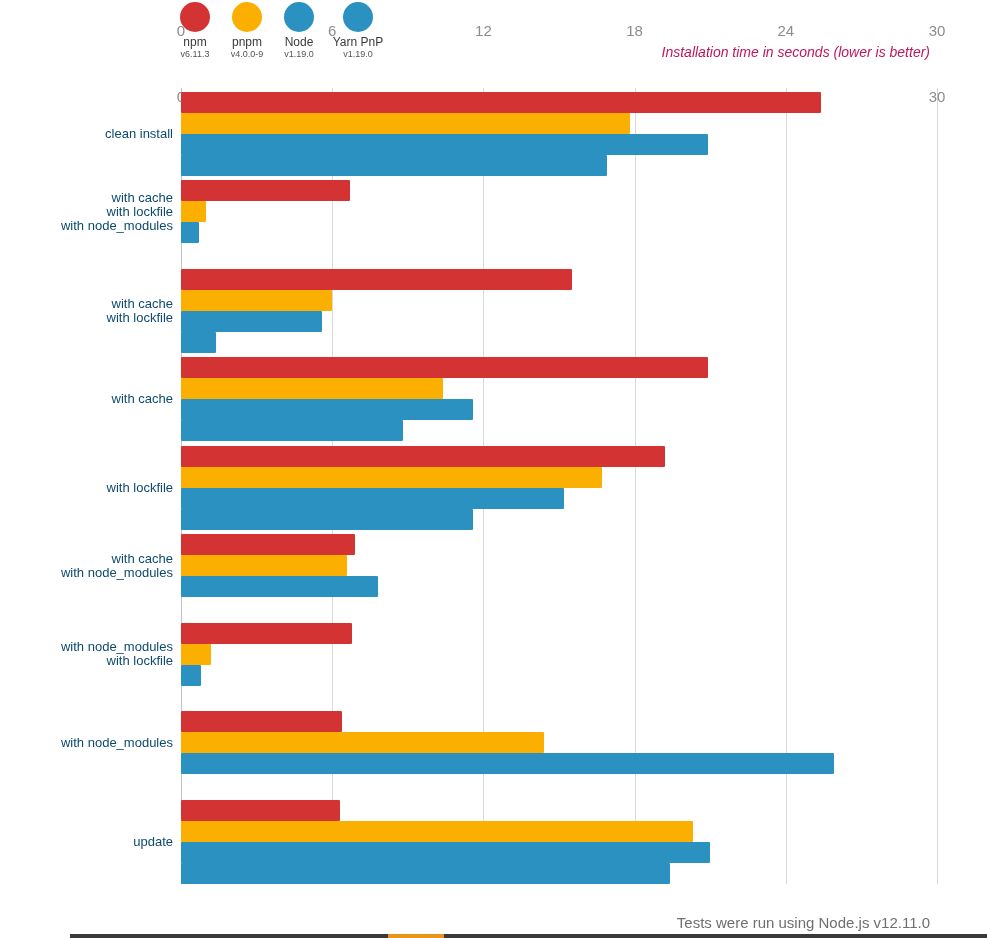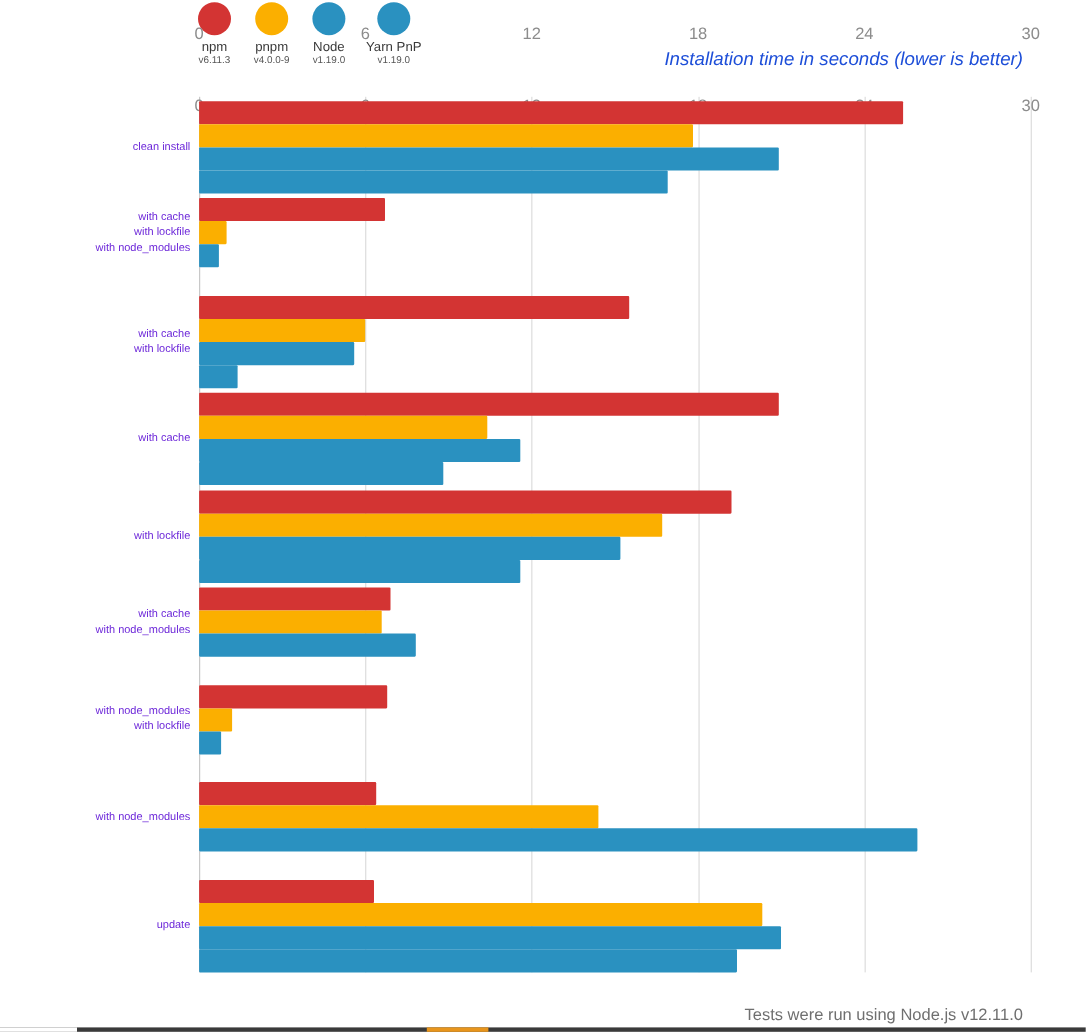--- a/index.html
+++ b/index.html
@@ -50,23 +50,23 @@
     color: #555555;
     white-space: nowrap;
   }
   .legend-item.wide { width: 64px; }
 
   
   #axis-title {
     position: absolute;
     right: 57px;
     top: 44px;
-    font-size: 17px;
+    font-size: 14px;
     font-style: italic;
-    color: #1d4ed8;
+    color: #be185d;
     white-space: nowrap;
   }
 
   
   #plot {
     position: absolute;
     left: 181px;
     top: 88px;
     width: 756px;
     height: 796px;
@@ -97,23 +97,23 @@
     position: absolute;
     left: 0;
     width: 100%;
   }
   .group-label {
     position: absolute;
     right: calc(100% + 8px);
     top: 50%;
     transform: translateY(-50%);
     text-align: right;
-    font-size: 10px;
+    font-size: 13px;
     line-height: 14px;
-    color: #6d28d9;
+    color: #0c4a6e;
     white-space: nowrap;
   }
   .bar {
     position: absolute;
     left: 0;
     height: 21px;
     border-radius: 1px;
   }
 
   

